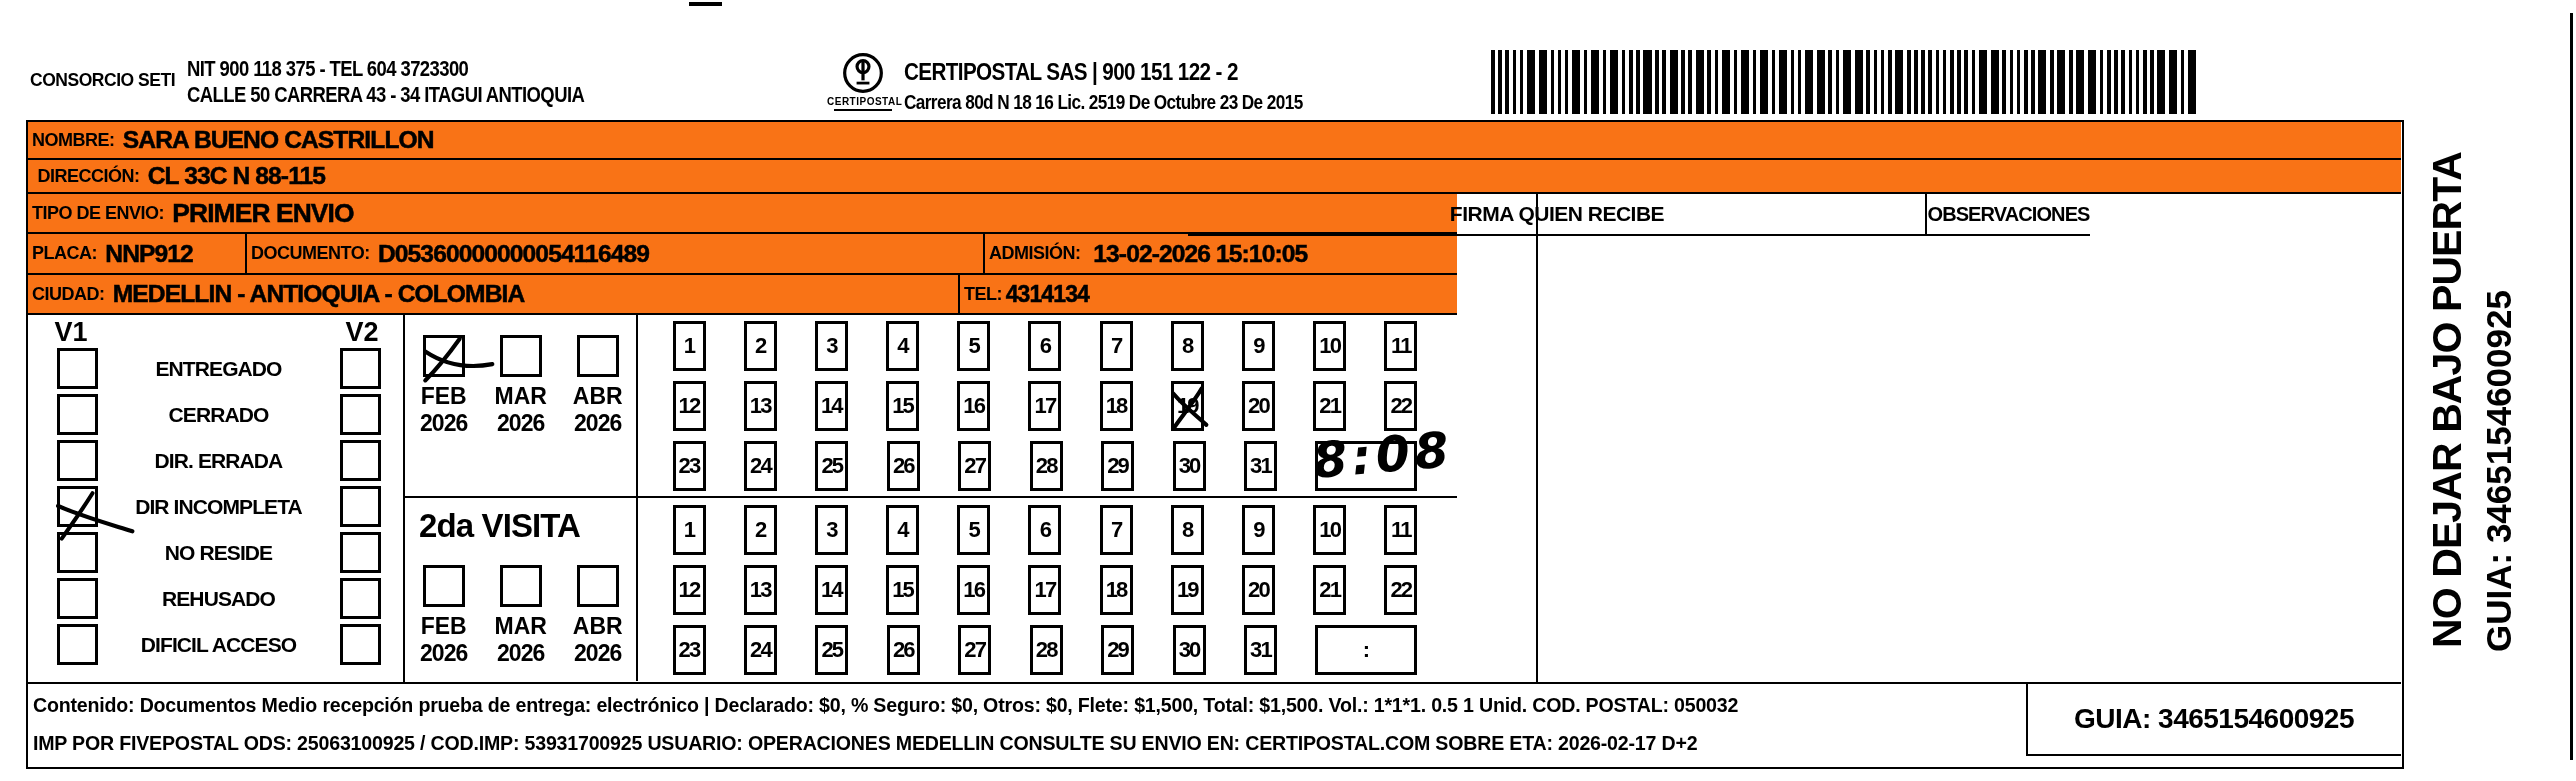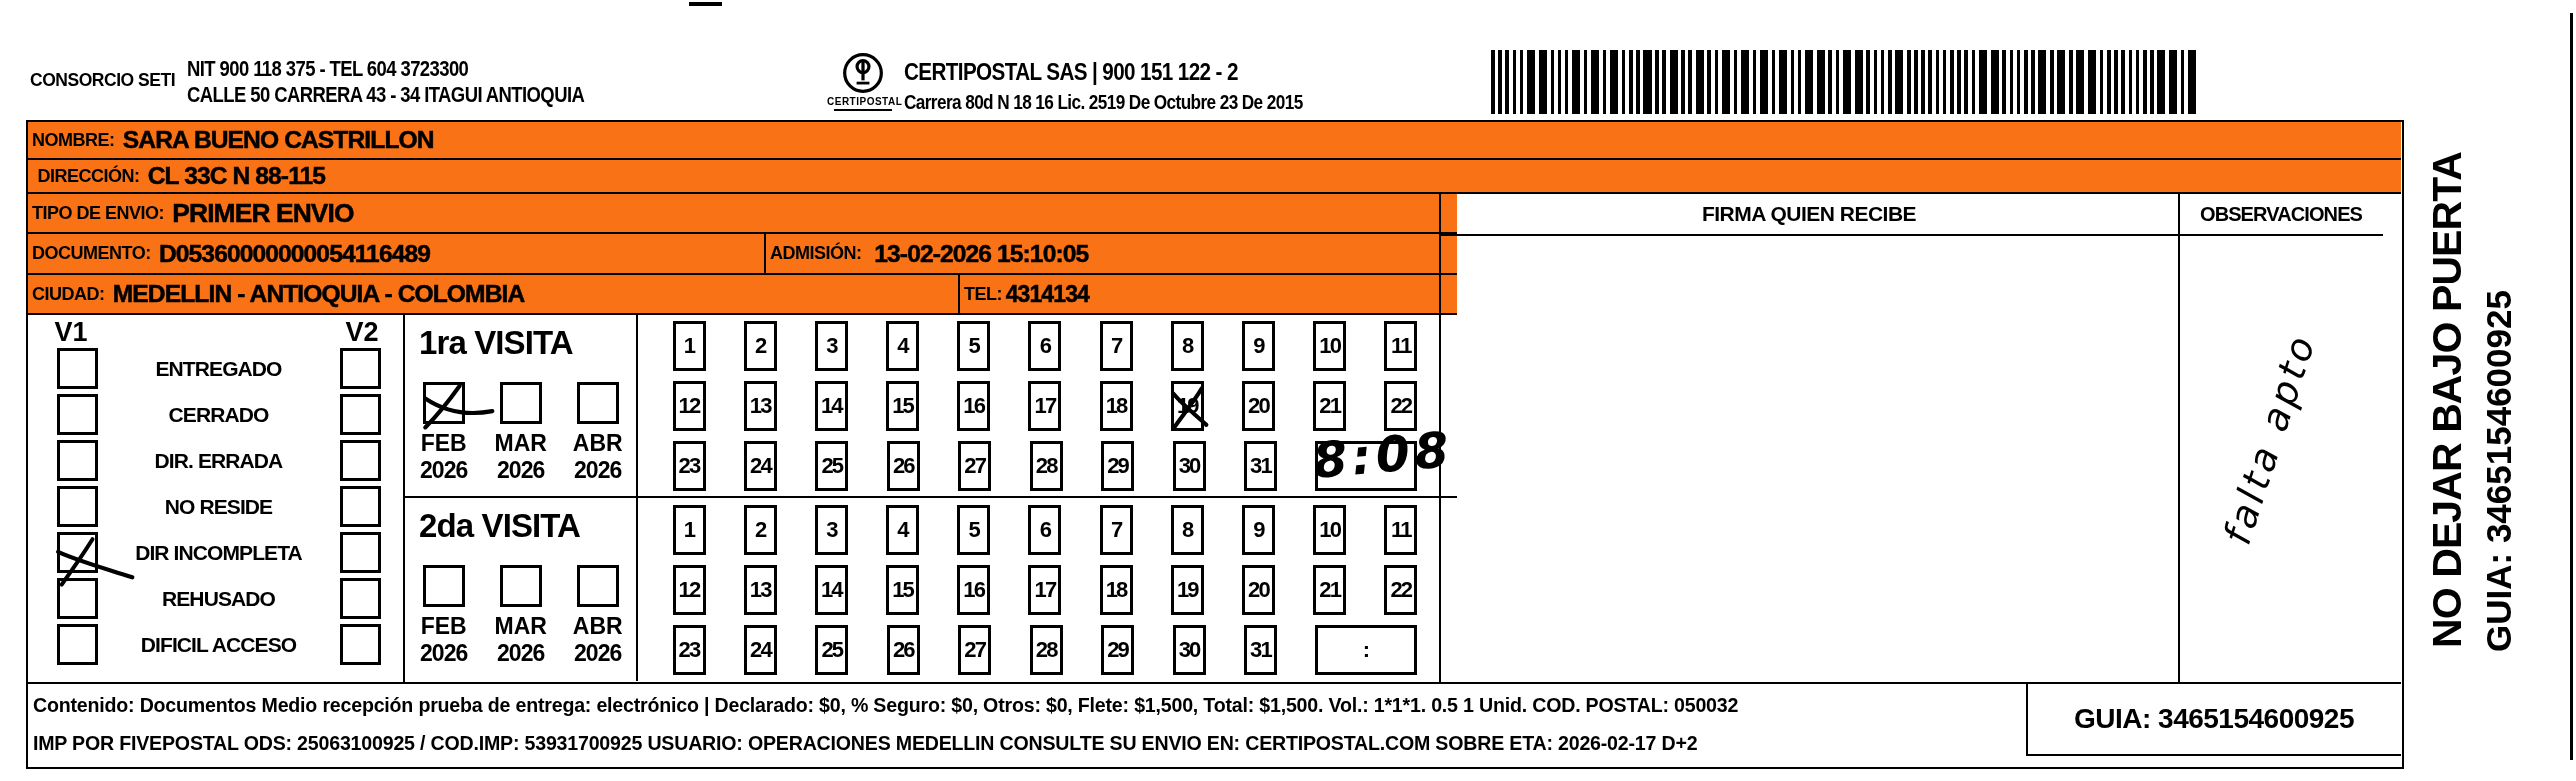--- a/index.html
+++ b/index.html
@@ -59,21 +59,21 @@
   .m-year{font-size:23px;font-weight:bold;letter-spacing:-0.9px;}
   .v-grid{flex:1;padding:5.5px 0 0 35px;display:flex;flex-direction:column;gap:10px;}
   .v-row:not(.first) .v-grid{padding-top:7.3px;}
   .g-row{width:745px;display:flex;justify-content:space-between;height:50px;}
   .d-box{width:33px;height:50px;border:3.6px solid #000;box-sizing:border-box;display:flex;align-items:center;justify-content:center;position:relative;}
   .d-num{font-size:22px;font-weight:bold;letter-spacing:-1.8px;}
   .t-box{width:102px;height:50px;border:3.6px solid #000;box-sizing:border-box;display:flex;align-items:center;justify-content:center;position:relative;}
   .t-sep{font-size:22px;font-weight:bold;}
   .time-scrawl{position:absolute;left:-5.5px;top:-16.4px;font-family:"DejaVu Sans",sans-serif;font-style:italic;font-weight:600;font-size:49px;letter-spacing:4.6px;transform:rotate(-5deg);white-space:nowrap;}
   
-  .right-sec{position:absolute;left:1411px;top:72px;width:944px;height:488px;border-left:2.7px solid #000;box-sizing:border-box;display:flex;flex-direction:column;justify-content:center;}
+  .right-sec{position:absolute;left:1508px;top:72px;width:944px;height:488px;border-left:2.7px solid #000;box-sizing:border-box;display:flex;flex-direction:row;justify-content:center;}
   .rs-head{height:40px;display:flex;border-bottom:2.7px solid #000;box-sizing:content-box;flex:0 0 auto;}
   .rs-firma{width:737px;display:flex;align-items:center;justify-content:center;font-size:21px;font-weight:bold;letter-spacing:-0.5px;}
   .rs-obs{flex:1;border-left:2.7px solid #000;display:flex;align-items:center;justify-content:center;font-size:20px;font-weight:bold;letter-spacing:-0.9px;}
   .rs-body{flex:1;display:flex;}
   .rs-firma-body{width:737px;}
   .rs-obs-body{flex:1;border-left:2.7px solid #000;position:relative;}
   .obs-note{position:absolute;left:-87px;top:177px;width:364px;height:55px;text-align:center;transform:rotate(-72deg);
             font-family:"DejaVu Sans",sans-serif;font-style:italic;font-size:38px;letter-spacing:3.6px;white-space:nowrap;}
   
   .footer{position:absolute;left:0;top:560px;width:2373px;height:84px;border-top:2.7px solid #000;box-sizing:border-box;}
@@ -212,20 +212,24 @@
     </div>
     <div class="row row-dir">
       <span class="lab">DIRECCIÓN:</span>
       <span class="val">CL 33C N 88-115</span>
     </div>
     <div class="row row-tipo">
       <span class="lab">TIPO DE ENVIO:</span>
       <span class="val">PRIMER ENVIO</span>
     </div>
     <div class="row row-placa">
+      <div class="cell c-placa">
+        <span class="lab">PLACA:</span>
+        <span class="val">NNP912</span>
+      </div>
       <div class="cell c-doc">
         <span class="lab">DOCUMENTO:</span>
         <span class="val">D05360000000054116489</span>
       </div>
       <div class="cell c-adm">
         <span class="lab">ADMISIÓN:</span>
         <span class="val">13-02-2026 15:10:05</span>
       </div>
     </div>
     <div class="row row-ciudad">
@@ -255,50 +259,49 @@
               <div class="sp-box"></div>
               <div class="sp-label">CERRADO</div>
               <div class="sp-box"></div>
             </div>
             <div class="sp-row">
               <div class="sp-box"></div>
               <div class="sp-label">DIR. ERRADA</div>
               <div class="sp-box"></div>
             </div>
             <div class="sp-row">
-              <div class="sp-box"></div>
-              <div class="sp-label">NO RESIDE</div>
-              <div class="sp-box"></div>
-            </div>
-            <div class="sp-row">
               <div class="sp-box">
                 <svg viewBox="0 0 100 64" class="xmark x-v1">
                   <path d="M12 22 C 34 32, 62 40, 94 50"></path>
                   <path d="M50 8 C 40 24, 26 44, 16 58"></path>
                 </svg>
               </div>
               <div class="sp-label">DIR INCOMPLETA</div>
               <div class="sp-box"></div>
             </div>
             <div class="sp-row">
               <div class="sp-box"></div>
+              <div class="sp-label">NO RESIDE</div>
+              <div class="sp-box"></div>
+            </div>
+            <div class="sp-row">
+              <div class="sp-box"></div>
               <div class="sp-label">REHUSADO</div>
               <div class="sp-box"></div>
             </div>
             <div class="sp-row">
               <div class="sp-box"></div>
               <div class="sp-label">DIFICIL ACCESO</div>
               <div class="sp-box"></div>
             </div>
           </div>
       </div>
       <div class="v-right">
         <div class="v-row first">
           <div class="v-titlecol" id="vt0">
-              <div class="v-title">1ra VISITA</div>
               <div class="v-months">
                 <div class="m-col">
                   <div class="m-box">
                     <svg viewBox="0 0 86 60" class="xmark x-month">
                       <path d="M8 20 C 26 32, 50 40, 82 34"></path>
                       <path d="M46 6 C 36 20, 20 40, 8 52"></path>
                     </svg>
                   </div>
                   <div class="m-lab">FEB</div>
                   <div class="m-year">2026</div>

